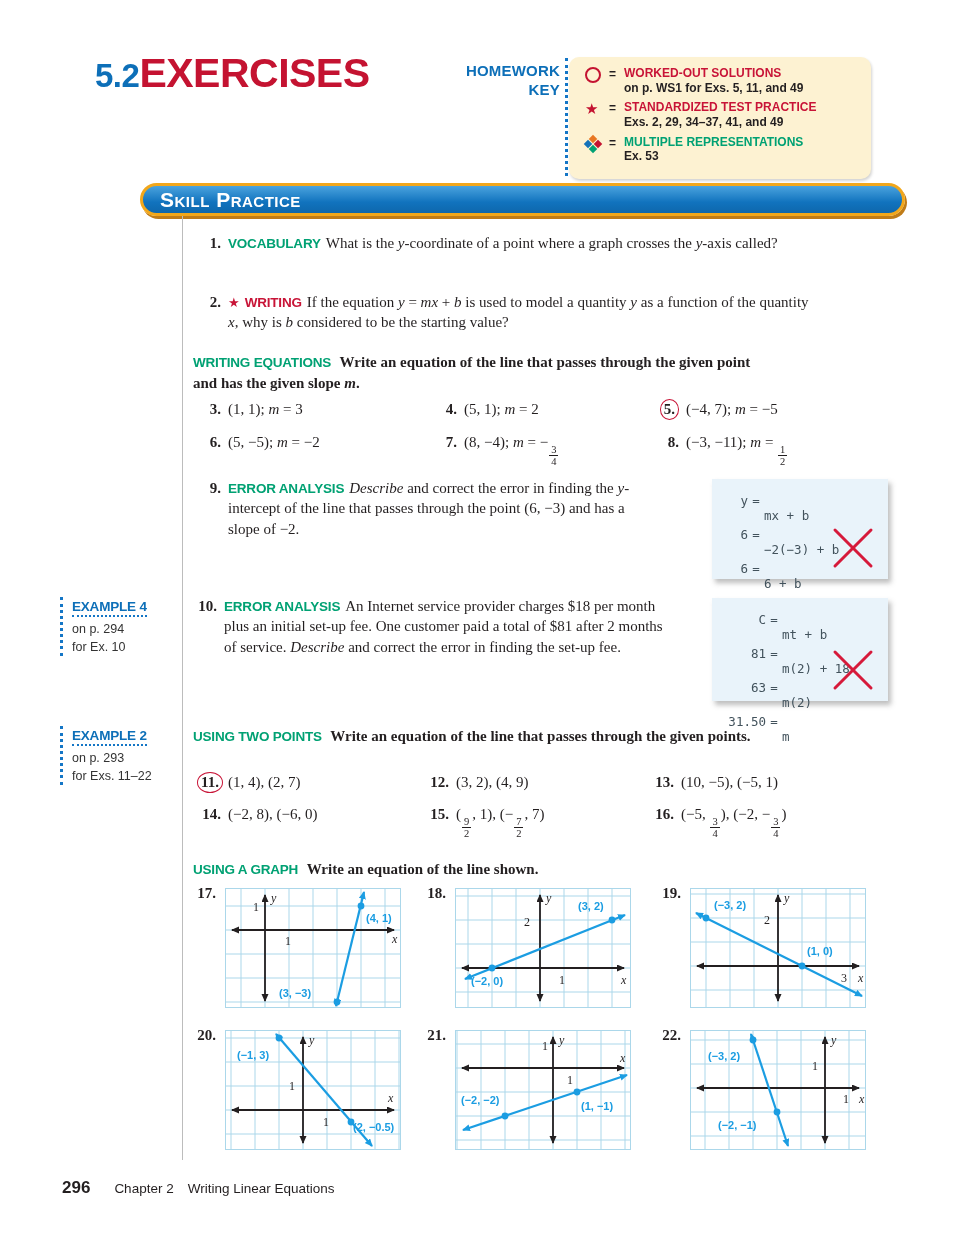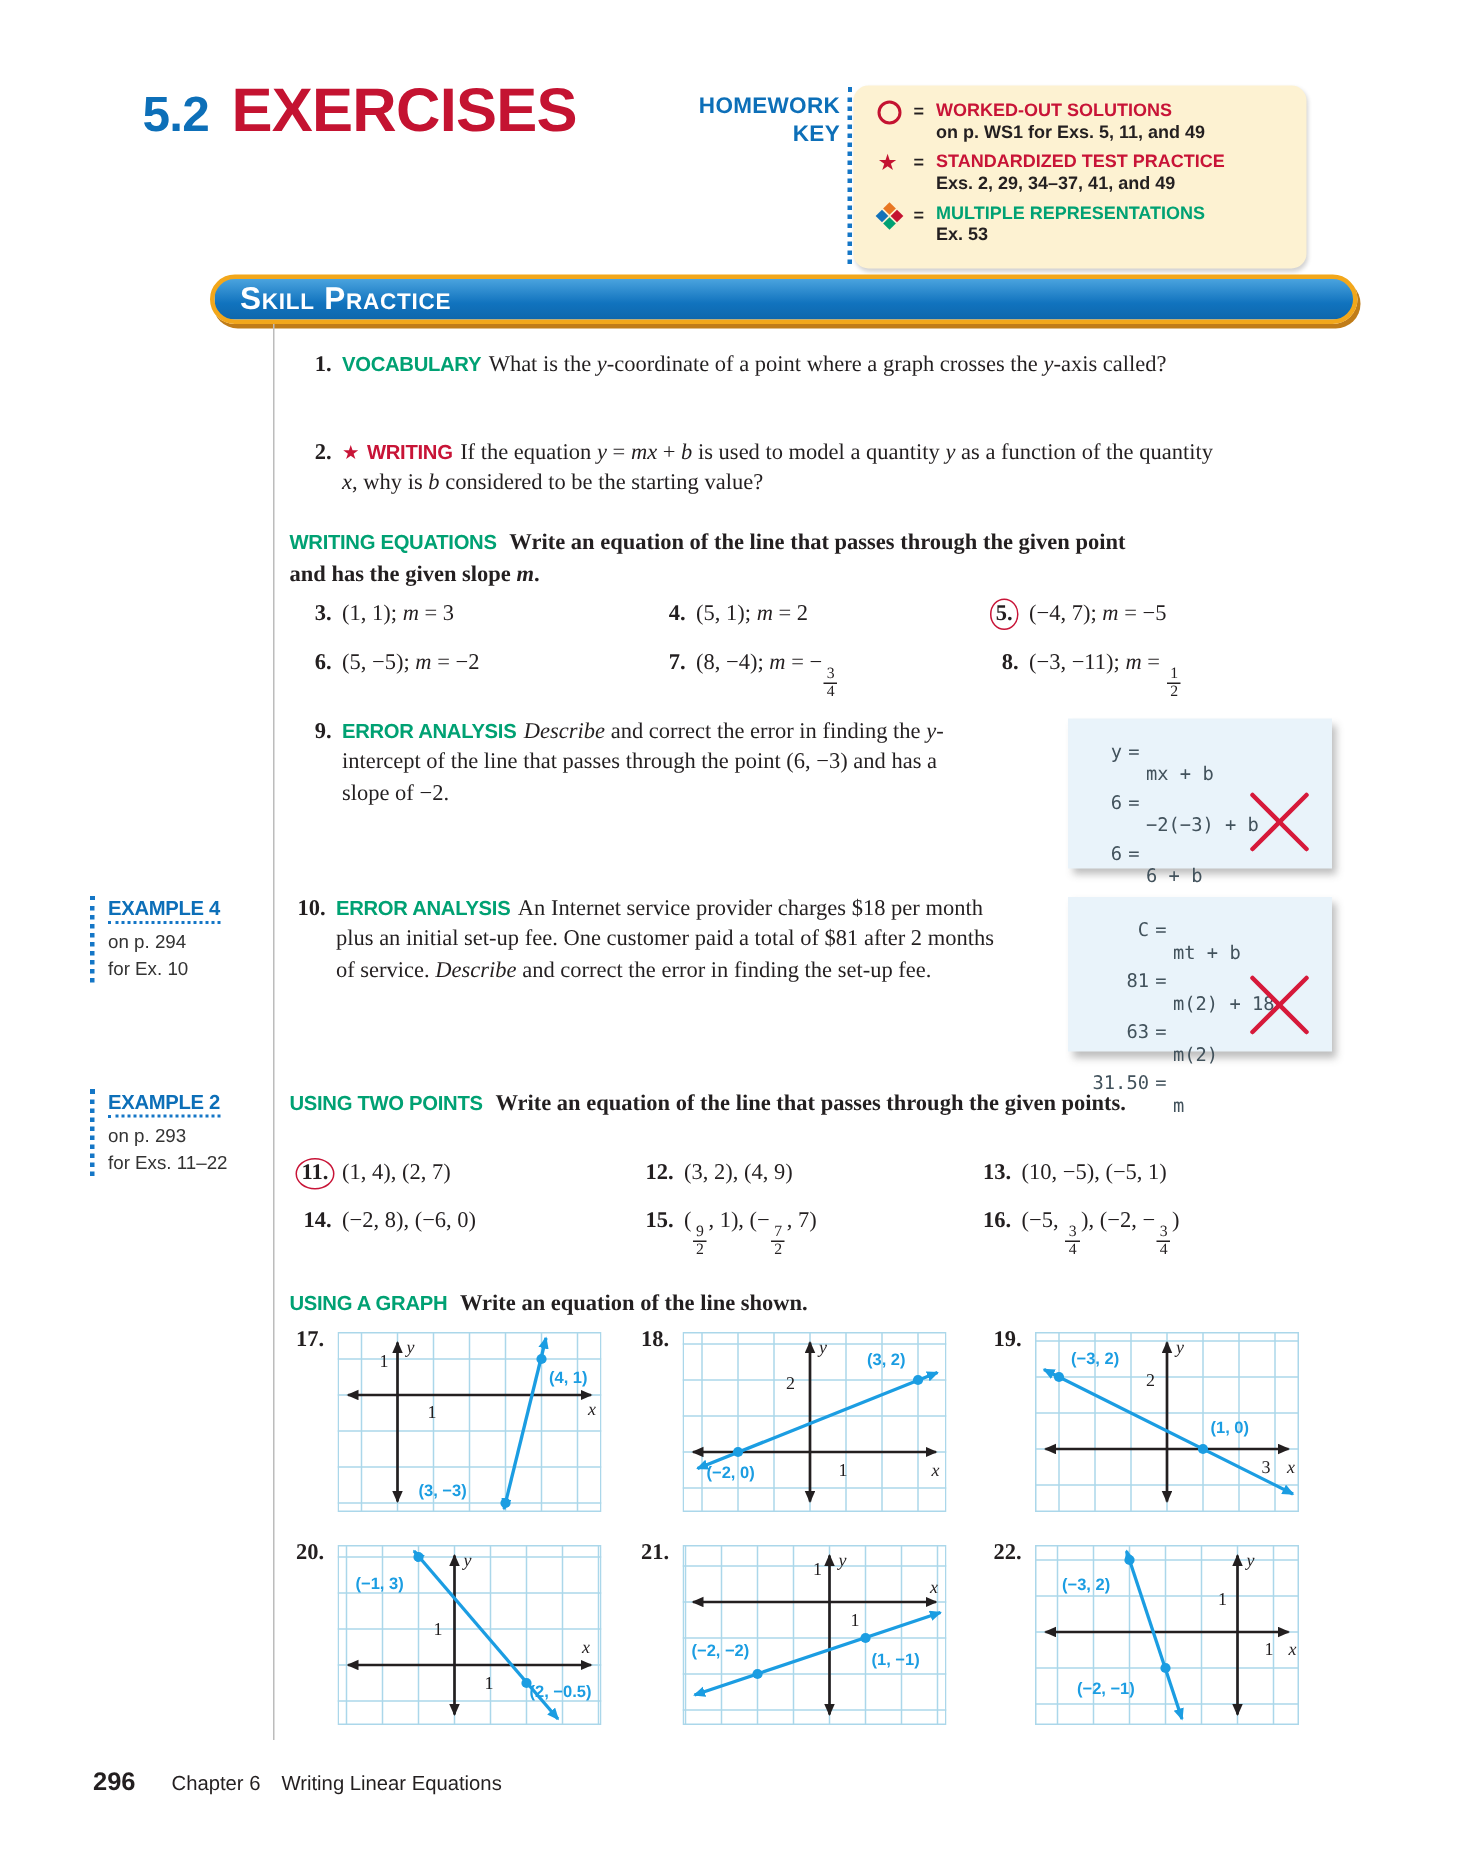--- a/index.html
+++ b/index.html
@@ -1,19 +1,19 @@
 <!DOCTYPE html>
 <html><head>
 <meta charset="utf-8">
 <style>
   html,body{margin:0;padding:0;background:#ffffff;}
   .page{position:relative;width:979px;height:1245px;background:#fff;font-family:"Liberation Serif",serif;color:#231f20;overflow:hidden;}
 
   
-  .lesson-head{position:absolute;left:95px;top:50px;display:flex;align-items:baseline;gap:15px;font-family:"Liberation Sans",sans-serif;}
+  .lesson-head{position:absolute;left:95px;top:50px;display:flex;align-items:baseline;font-family:"Liberation Sans",sans-serif;}
   .lesson-num{font-size:33px;font-weight:bold;color:#0d6fb8;letter-spacing:-0.5px;}
   .lesson-title{font-size:41px;font-weight:bold;color:#c41331;letter-spacing:-0.5px;}
 
   .hk-label{position:absolute;left:448px;top:62px;width:112px;text-align:right;font-family:"Liberation Sans",sans-serif;font-weight:bold;font-size:15px;color:#0d6fb8;line-height:1.25;letter-spacing:.2px;}
   .hk-dots{position:absolute;left:565px;top:58px;height:118px;width:0;border-left:3px dotted #1476c6;}
   .hk-box{position:absolute;left:569px;top:57px;width:302px;height:122px;background:#fdf2d2;border-radius:10px;box-shadow:1px 2px 3px rgba(0,0,0,.18);padding:9px 10px 6px 16px;box-sizing:border-box;font-family:"Liberation Sans",sans-serif;}
   .hk-row{display:flex;margin-bottom:5px;}
   .hk-icon{width:24px;flex:none;display:flex;justify-content:flex-start;padding-top:1px;}
   .hk-circle{width:12px;height:12px;border:2.5px solid #c41331;border-radius:50%;display:inline-block;}
   .hk-star{color:#c41331;font-size:15px;line-height:1;}
@@ -531,17 +531,17 @@
         <text x="169" y="73" class="gvar">x</text>
         <text x="122" y="40" class="gtick">1</text>
         <text x="153" y="73" class="gtick">1</text>
         <text x="18" y="30" class="gpt">(−3, 2)</text>
         <text x="28" y="99" class="gpt">(−2, −1)</text>
       </svg>
     </div>
 
   <div class="footer">
     <span class="fpage">296</span>
-    <span class="fch">Chapter 6</span>
+    <span class="fch">Chapter 2</span>
     <span class="ftitle">Writing Linear Equations</span>
   </div>
 
 </div>
 
 </body></html>

